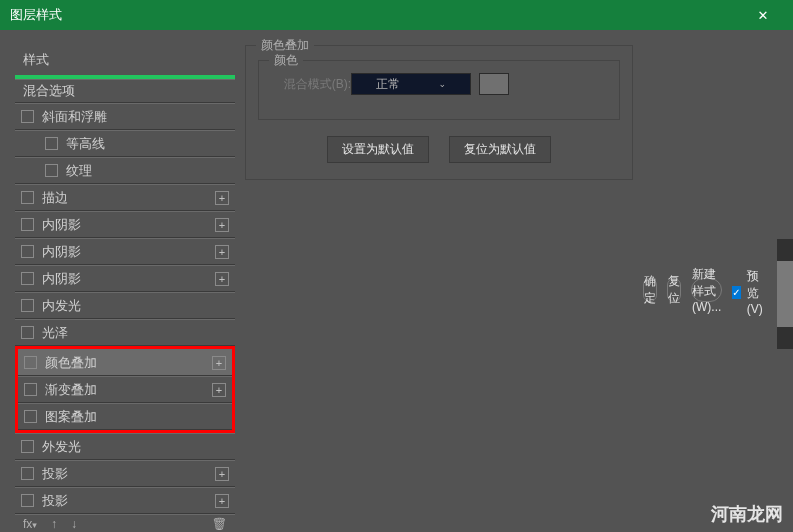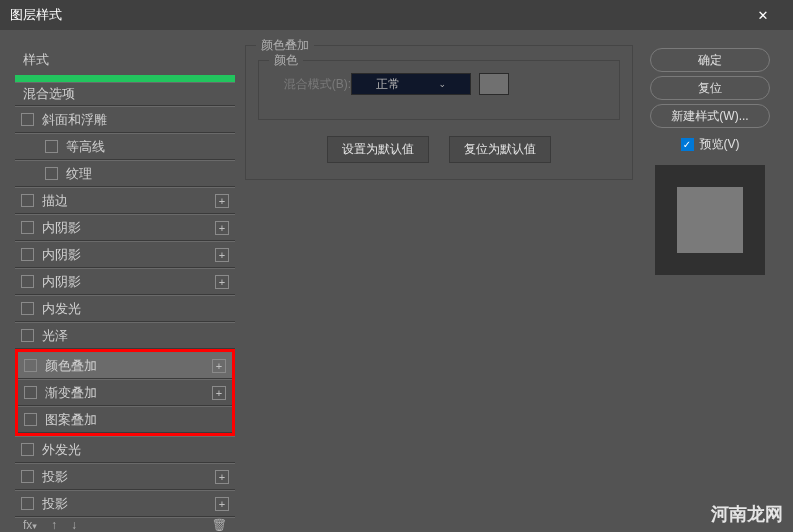--- a/index.html
+++ b/index.html
@@ -1,24 +1,24 @@
 <!DOCTYPE html>
 <html><head>
 <meta charset="utf-8">
 <style>
 * { margin: 0; padding: 0; box-sizing: border-box; font-family: "Microsoft YaHei", sans-serif; }
 body { background: #535353; width: 793px; height: 532px; overflow: hidden; position: relative; }
 
-.titlebar { height: 30px; background: #404040; display: flex; align-items: center; padding: 0 10px; color: #fff; font-size: 13px; }
+.titlebar { height: 30px; background: #15803d; display: flex; align-items: center; padding: 0 10px; color: #fff; font-size: 13px; }
 .titlebar .close { margin-left: auto; width: 40px; height: 30px; display: flex; align-items: center; justify-content: center; cursor: pointer; }
 
 .main { display: flex; height: calc(100% - 30px); }
 
 .left-panel { width: 235px; padding: 15px 0 0 15px; display: flex; flex-direction: column; }
-.panel-head { color: #d0d0d0; font-size: 13px; padding: 6px 8px; border-bottom: 7px solid #22c55e; }
+.panel-head { color: #d0d0d0; font-size: 13px; padding: 6px 8px; border-bottom: 4px solid #22c55e; }
 .panel-head2 { color: #d0d0d0; font-size: 13px; padding: 2px 8px; border-top: 1px solid #6a6a6a; border-bottom: 1px solid #3a3a3a; }
 
 .style-list { flex: 1; }
 .style-item { display: flex; align-items: center; height: 27px; padding: 8px 6px; border-top: 1px solid #6a6a6a; border-bottom: 1px solid #3a3a3a; color: #d0d0d0; font-size: 13px; cursor: pointer; }
 .style-item.selected { background: #6b6b6b; }
 .style-item.indent { padding-left: 30px; }
 .style-item .chk { width: 13px; height: 13px; border: 1px solid #8a8a8a; margin-right: 8px; flex-shrink: 0; }
 .style-item .label { flex: 1; }
 .style-item .add-btn { width: 14px; height: 14px; border: 1px solid #8a8a8a; display: flex; align-items: center; justify-content: center; font-size: 11px; color: #c0c0c0; margin-left: auto; }
 
@@ -39,21 +39,21 @@
 .select-box .caret { margin-left: auto; font-size: 9px; }
 .color-swatch { width: 30px; height: 22px; background: #707070; border: 1px solid #2a2a2a; margin-left: 8px; }
 .slider { width: 110px; height: 4px; background: #444; position: relative; margin-right: 8px; }
 .slider .thumb { position: absolute; right: -4px; top: -5px; width: 0; height: 0; border-left: 5px solid transparent; border-right: 5px solid transparent; border-top: 7px solid #b0b0b0; }
 .num-input { width: 40px; height: 20px; background: #3f3f3f; border: 1px solid #2a2a2a; color: #999; font-size: 11px; text-align: center; display: flex; align-items: center; justify-content: center; }
 .pct { margin-left: 6px; color: #888; }
 
 .btn-row { display: flex; gap: 20px; justify-content: center; margin-top: 16px; }
 .flat-btn { padding: 4px 14px; background: #4a4a4a; border: 1px solid #3a3a3a; color: #e5e5e5; font-size: 12px; cursor: pointer; }
 
-.right-panel { width: 150px; padding: 18px 16px 0 0; display: flex; flex-direction: column; align-items: center; gap: 4px; }
+.right-panel { width: 150px; padding: 18px 16px 0 0; display: flex; flex-direction: row; align-items: center; gap: 10px; }
 .pill-btn { width: 120px; height: 24px; border: 1px solid #7a7a7a; border-radius: 12px; color: #e0e0e0; font-size: 12px; display: flex; align-items: center; justify-content: center; cursor: pointer; }
 .preview-row { display: flex; align-items: center; gap: 6px; color: #e0e0e0; font-size: 12px; margin-top: 4px; }
 .preview-row .chk2 { width: 13px; height: 13px; background: #0078d7; display: flex; align-items: center; justify-content: center; color: #fff; font-size: 10px; }
 .preview-box { width: 110px; height: 110px; background: #303030; display: flex; align-items: center; justify-content: center; margin-top: 8px; }
 .preview-box .inner { width: 66px; height: 66px; background: #7a7a7a; }
 
 .watermark { position: absolute; right: 10px; bottom: 6px; color: rgba(255,255,255,0.85); font-size: 18px; font-weight: bold; pointer-events: none; }
 </style>
 </head>
 <body>

